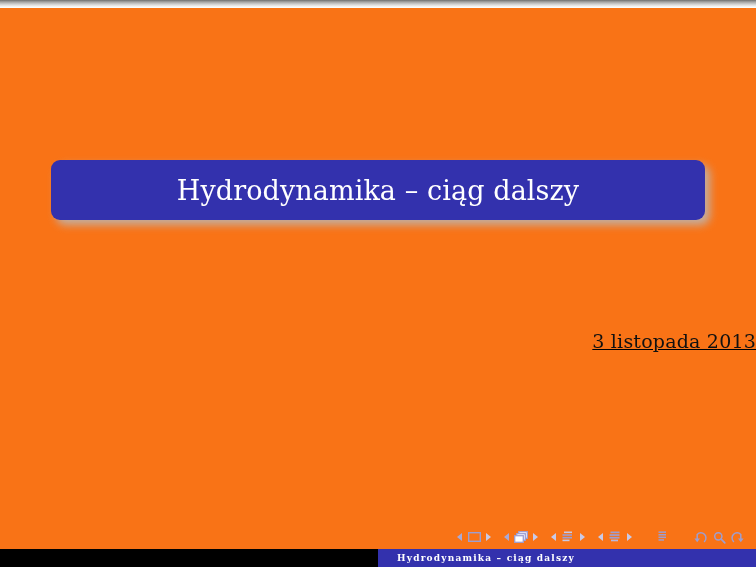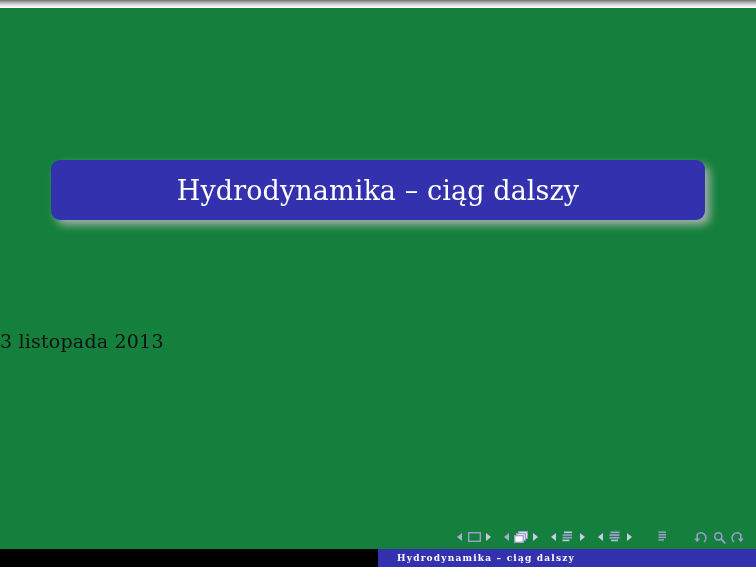--- a/index.html
+++ b/index.html
@@ -12,21 +12,21 @@
     height: 567px;
     overflow: hidden;
     font-family: "Liberation Serif", serif;
     -webkit-font-smoothing: antialiased;
   }
 
   #slide {
     position: relative;
     width: 756px;
     height: 567px;
-    background: #15803d;
+    background: #f97316;
     overflow: hidden;
   }
 
   
   #top-edge {
     position: absolute;
     left: 0; top: 0;
     width: 756px;
     height: 8px;
     background: linear-gradient(to bottom,
@@ -78,21 +78,22 @@
     line-height: 1;
     white-space: nowrap;
   }
 
   
   #date-line {
     position: absolute;
     left: 0;
     top: 330px;
     width: 756px;
-    text-align: left;
+    text-align: right;
+    text-decoration: underline;
   }
   #date-text {
     font-family: "DejaVu Serif", "Liberation Serif", serif;
     font-size: 19px;
     color: #111111;
     letter-spacing: 0.2px;
   }
 
   
   #navsymbols {

